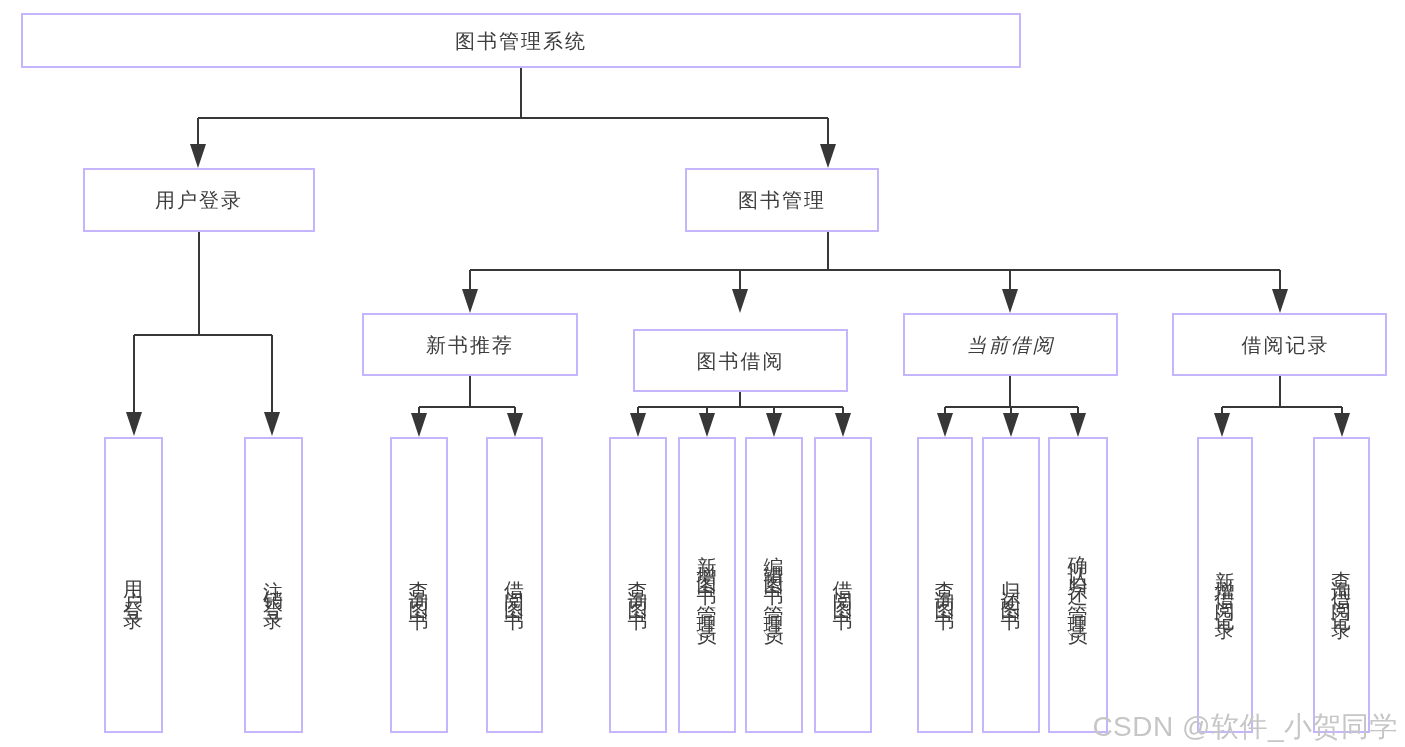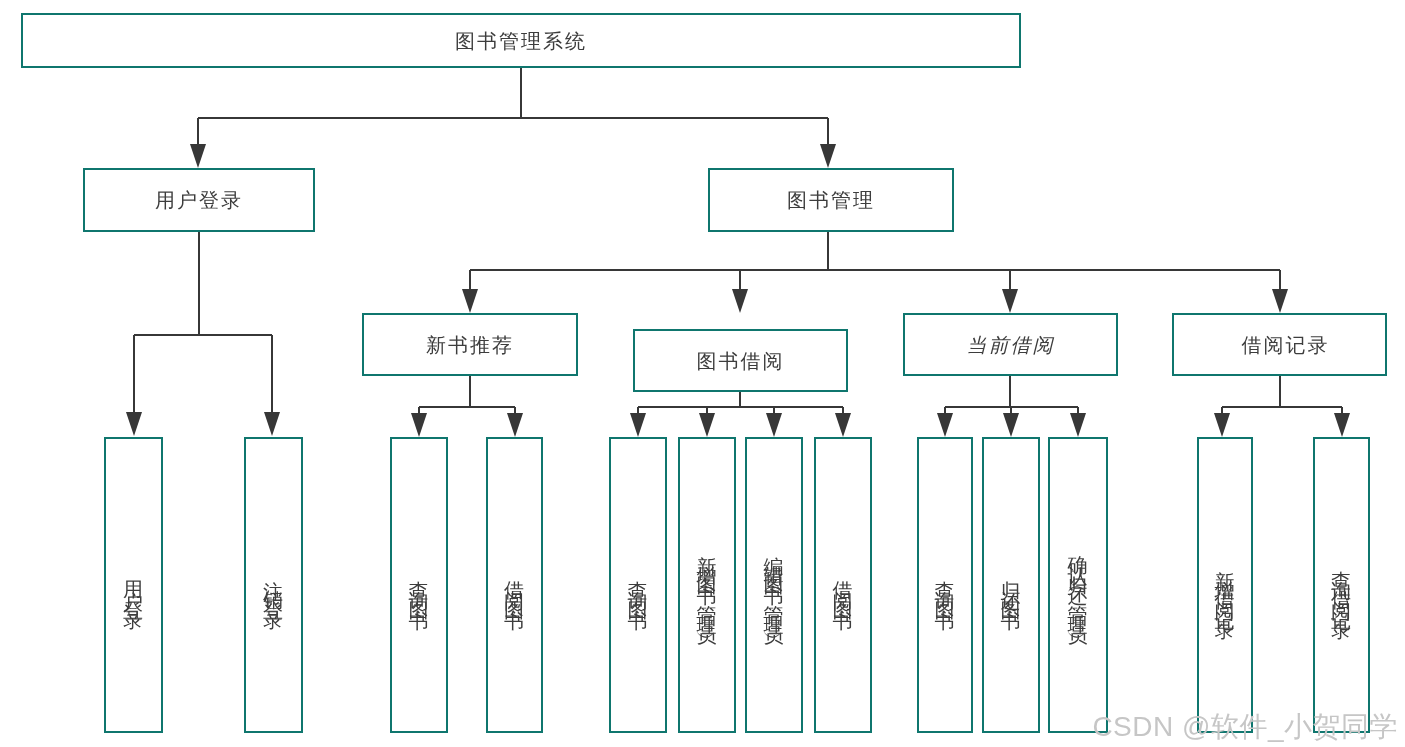--- a/index.html
+++ b/index.html
@@ -13,21 +13,21 @@
   }
   .connectors {
     position: absolute;
     left: 0; top: 0;
     width: 1405px; height: 747px;
   }
   .node {
     position: absolute;
     box-sizing: border-box;
     background: #ffffff;
-    border: 2px solid #0f766e;
+    border: 2px solid #c4b5fd;
     color: #3d3d3d;
     display: flex;
     align-items: center;
     justify-content: center;
     text-align: center;
   }
   .hbox {
     font-size: 20px;
     letter-spacing: 2px;
     line-height: 1;
@@ -89,21 +89,21 @@
       <polygon points="1003,413 1019,413 1011,437"></polygon>
       <polygon points="1070,413 1086,413 1078,437"></polygon>
       <polygon points="1214,413 1230,413 1222,437"></polygon>
       <polygon points="1334,413 1350,413 1342,437"></polygon>
     </g>
   </svg>
 
   <div class="node hbox" style="left:21px; top:13px; width:1000px; height:55px;">图书管理系统</div>
 
   <div class="node hbox" style="left:83px; top:168px; width:232px; height:64px;">用户登录</div>
-  <div class="node hbox" style="left:708px; top:168px; width:246px; height:64px;">图书管理</div>
+  <div class="node hbox" style="left:685px; top:168px; width:194px; height:64px;">图书管理</div>
 
   <div class="node hbox" style="left:362px; top:313px; width:216px; height:63px;">新书推荐</div>
   <div class="node hbox" style="left:633px; top:313px; width:215px; height:63px;margin-top:16px;">图书借阅</div>
   <div class="node hbox" style="left:903px; top:313px; width:215px; height:63px;font-style:italic;">当前借阅</div>
   <div class="node hbox" style="left:1172px; top:313px; width:215px; height:63px;padding-left:12px;">借阅记录</div>
 
   <div class="node vbox" style="left:104px; top:437px; width:59px; height:296px;">用户登录</div>
   <div class="node vbox" style="left:244px; top:437px; width:59px; height:296px;">注销登录</div>
 
   <div class="node vbox" style="left:390px; top:437px; width:58px; height:296px;">查询图书</div>

